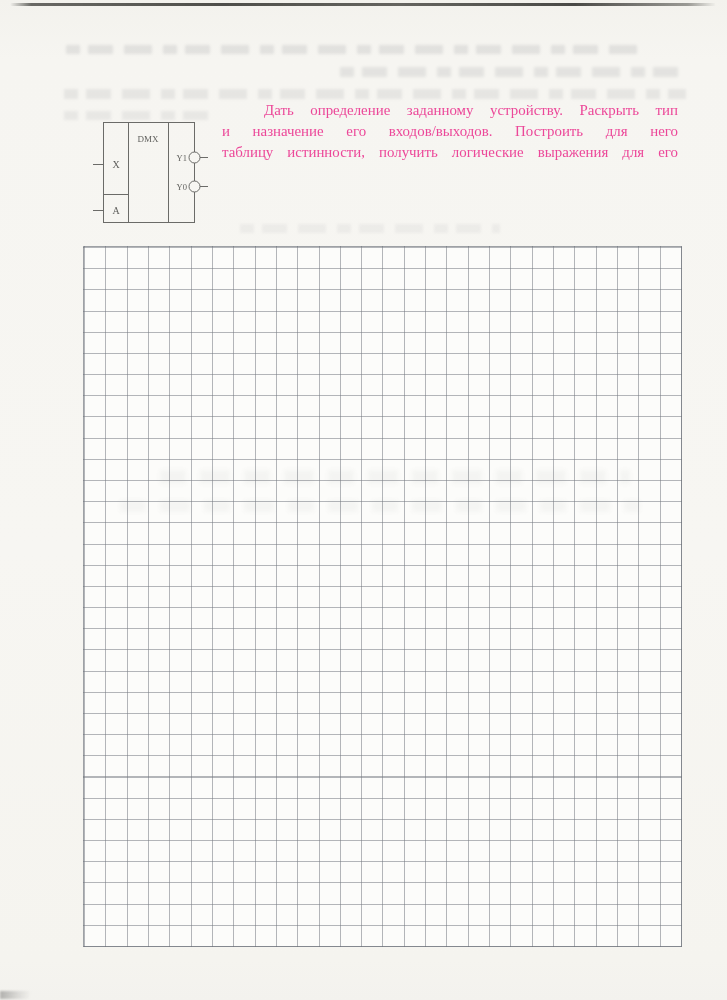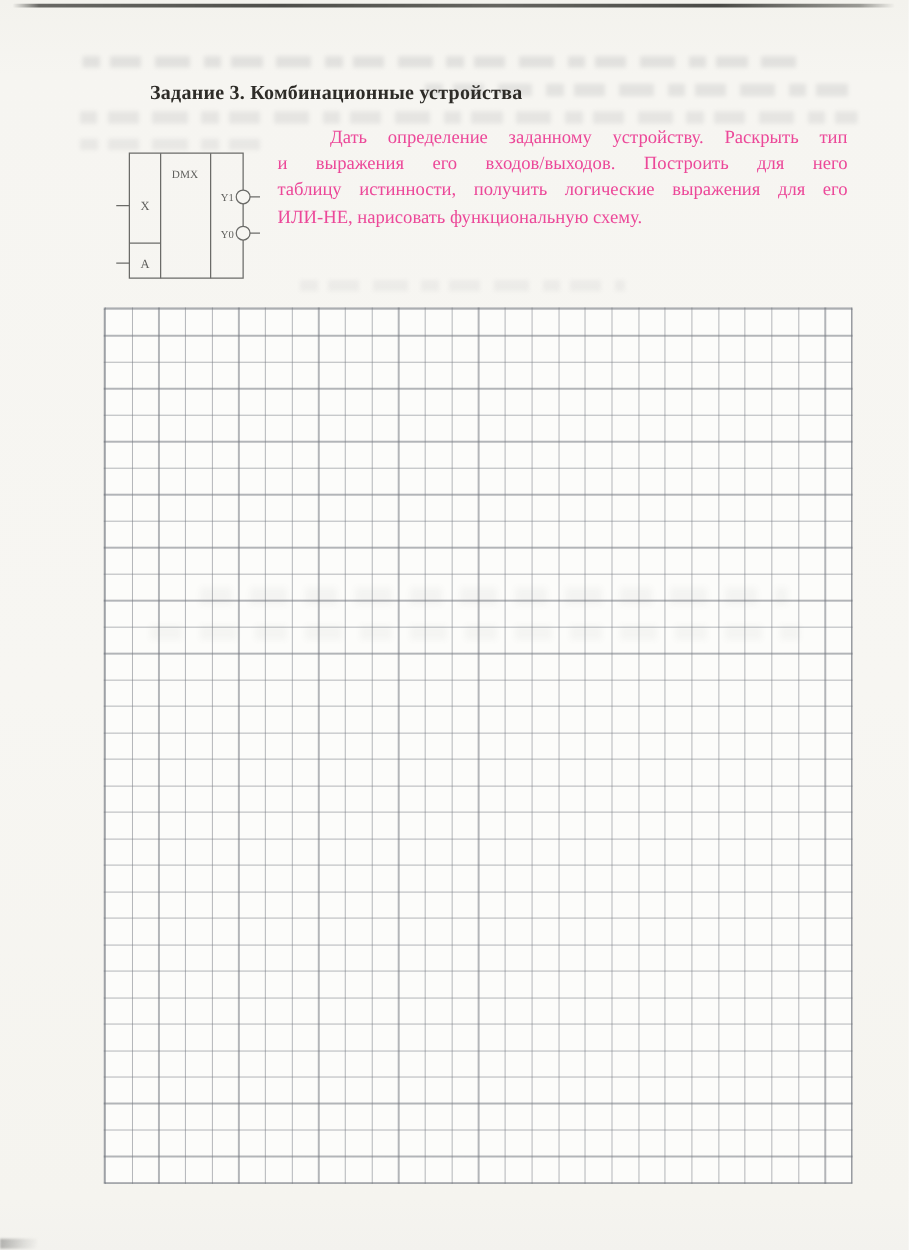--- a/index.html
+++ b/index.html
@@ -96,21 +96,20 @@
 <div class="page">
 
   <div class="scan-edge-top"></div>
 
   <div class="ghost g1"></div>
   <div class="ghost g2"></div>
   <div class="ghost g3"></div>
   <div class="ghost g4"></div>
   <div class="ghost g5"></div>
 
-  <div class="doc-title">Задание 3. Комбинационные устройства</div>
 
   <svg class="diagram-svg" width="130" height="115" viewBox="0 0 130 115">
     <g stroke="#6b6b68" stroke-width="1" fill="none">
 
       <rect x="18.5" y="7.5" width="91" height="100"></rect>
 
       <line x1="43.5" y1="7.5" x2="43.5" y2="107.5"></line>
       <line x1="83.5" y1="7.5" x2="83.5" y2="107.5"></line>
 
       <line x1="18.5" y1="79.5" x2="43.5" y2="79.5"></line>
@@ -125,23 +124,22 @@
     </g>
     <text x="63" y="27" font-size="9" text-anchor="middle">DMX</text>
     <text x="31" y="53" font-size="10" text-anchor="middle">X</text>
     <text x="31" y="99" font-size="10" text-anchor="middle">A</text>
     <text x="102" y="46" font-size="8.5" text-anchor="end">Y1</text>
     <text x="102" y="75" font-size="8.5" text-anchor="end">Y0</text>
   </svg>
 
   <div class="task-paragraph">
     <div class="task-line first">Дать определение заданному устройству. Раскрыть тип</div>
-    <div class="task-line">и выражения его входов/выходов. Построить для него</div>
+    <div class="task-line">и назначение его входов/выходов. Построить для него</div>
     <div class="task-line">таблицу истинности, получить логические выражения для его</div>
-    <div class="task-line last">ИЛИ-НЕ, нарисовать функциональную схему.</div>
   </div>
 
   <div class="grid-sheet"></div>
   <div class="grid-ghost a"></div>
   <div class="grid-ghost b"></div>
 
   <div class="scan-mark-bottom"></div>
 
 </div>
 

